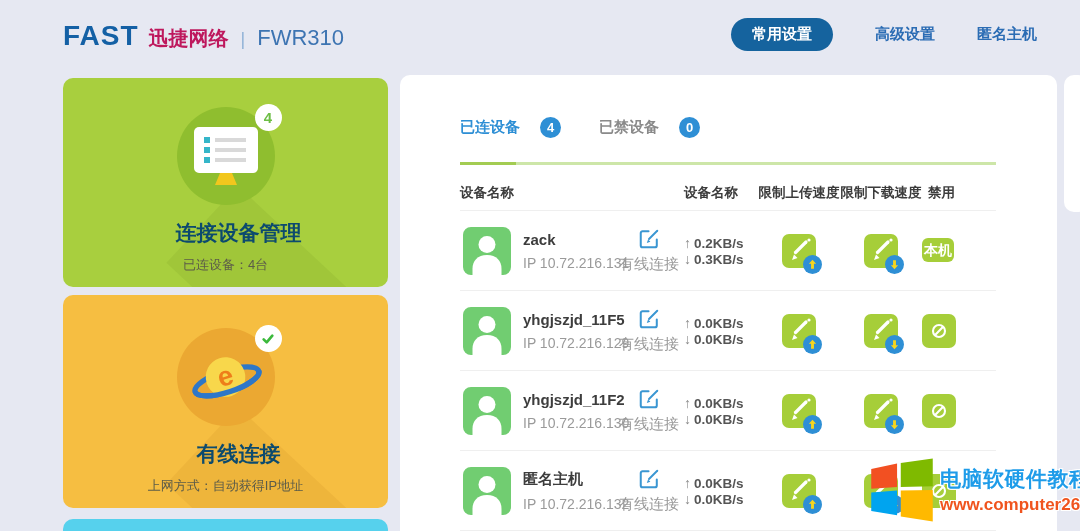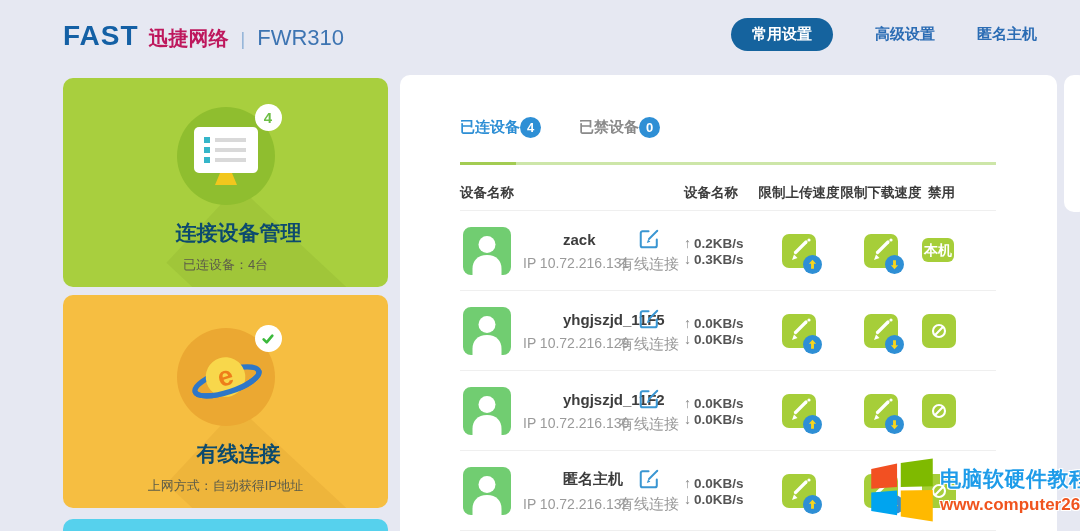--- a/index.html
+++ b/index.html
@@ -32,39 +32,39 @@
   .card-orange .cardcircle { background:#EBA832; margin-top:33px; }
   .cardbadge { position:absolute; top:-3px; right:-7px; width:27px; height:27px; border-radius:50%;
                background:#fff; display:flex; align-items:center; justify-content:center;
                font-size:15px; font-weight:800; color:#6DBE45; }
   .card-title { position:relative; margin-top:14px; font-size:21px; font-weight:700; color:#0c4a6e;margin-left:26px; }
   .card-sub { position:relative; margin-top:9px; font-size:13px; color:#5C5C49; }
   
   .panel { position:absolute; left:400px; top:75px; width:657px; height:456px; background:#fff;
            border-radius:10px 10px 0 0; }
   .tabs { position:absolute; left:60px; top:42px; display:flex; gap:38px; align-items:center; }
-  .tab { display:flex; align-items:center; gap:0; cursor:pointer; }
+  .tab { display:flex; align-items:center; gap:20px; cursor:pointer; }
   .tab-label { font-size:15px; font-weight:700; color:#8A8A8A; }
   .tab.active .tab-label { color:#2E8FD5; }
   .tab-count { width:21px; height:21px; border-radius:50%; background:#2E8FD5; color:#fff;
                font-size:13px; font-weight:700; display:flex; align-items:center; justify-content:center; }
   .tabline { position:absolute; left:60px; top:87px; width:536px; height:3px; background:#CDE6A8; }
   .tabline .seg { position:absolute; left:0; top:0; width:56px; height:3px; background:#A3CC52; }
   .thead, .trow { display:grid; grid-template-columns:160px 58px 80px 82px 82px 74px; align-items:center; }
   .thead { position:absolute; left:60px; top:100px; width:536px; height:35px; }
   .th { font-size:13.5px; font-weight:700; color:#3C3C3C; white-space:nowrap; }
   .th-speed { padding-left:6px; }
   .th-center { justify-self:center; }
   .th-ban { padding-left:6px; }
   .rows { position:absolute; left:60px; top:135px; width:536px; border-top:1px solid #EFEFEF; }
   .trow { height:80px; border-bottom:1px solid #EFEFEF; }
   .name-cell { display:flex; align-items:center; gap:12px; padding-left:3px; }
   .avatar { width:48px; height:48px; border-radius:8px; background:#71CD71; flex:0 0 48px;
             display:flex; align-items:center; justify-content:center; overflow:hidden; }
-  .dev-name { font-size:15px; font-weight:700; color:#3D3D3D; margin-bottom:7px; white-space:nowrap;margin-left:40px; }
+  .dev-name { font-size:15px; font-weight:700; color:#3D3D3D; margin-bottom:7px; white-space:nowrap; }
   .dev-ip { font-size:14px; color:#9A9A9A; white-space:nowrap; }
   .conn-cell { display:flex; flex-direction:column; align-items:center; gap:5px; }
   .edit-ic { width:22px; height:22px; cursor:pointer; }
   .conn-label { font-size:15px; color:#9A9A9A; white-space:nowrap; }
   .speed-cell { padding-left:6px; }
   .spd { font-size:13.5px; font-weight:700; color:#555; white-space:nowrap; }
   .spd + .spd { }
   .spd .arr { color:#8A8A8A; font-weight:400; font-size:14px; margin-right:3px; }
   .ic-cell { justify-self:center; }
   .ic-cell.left { justify-self:start; }

